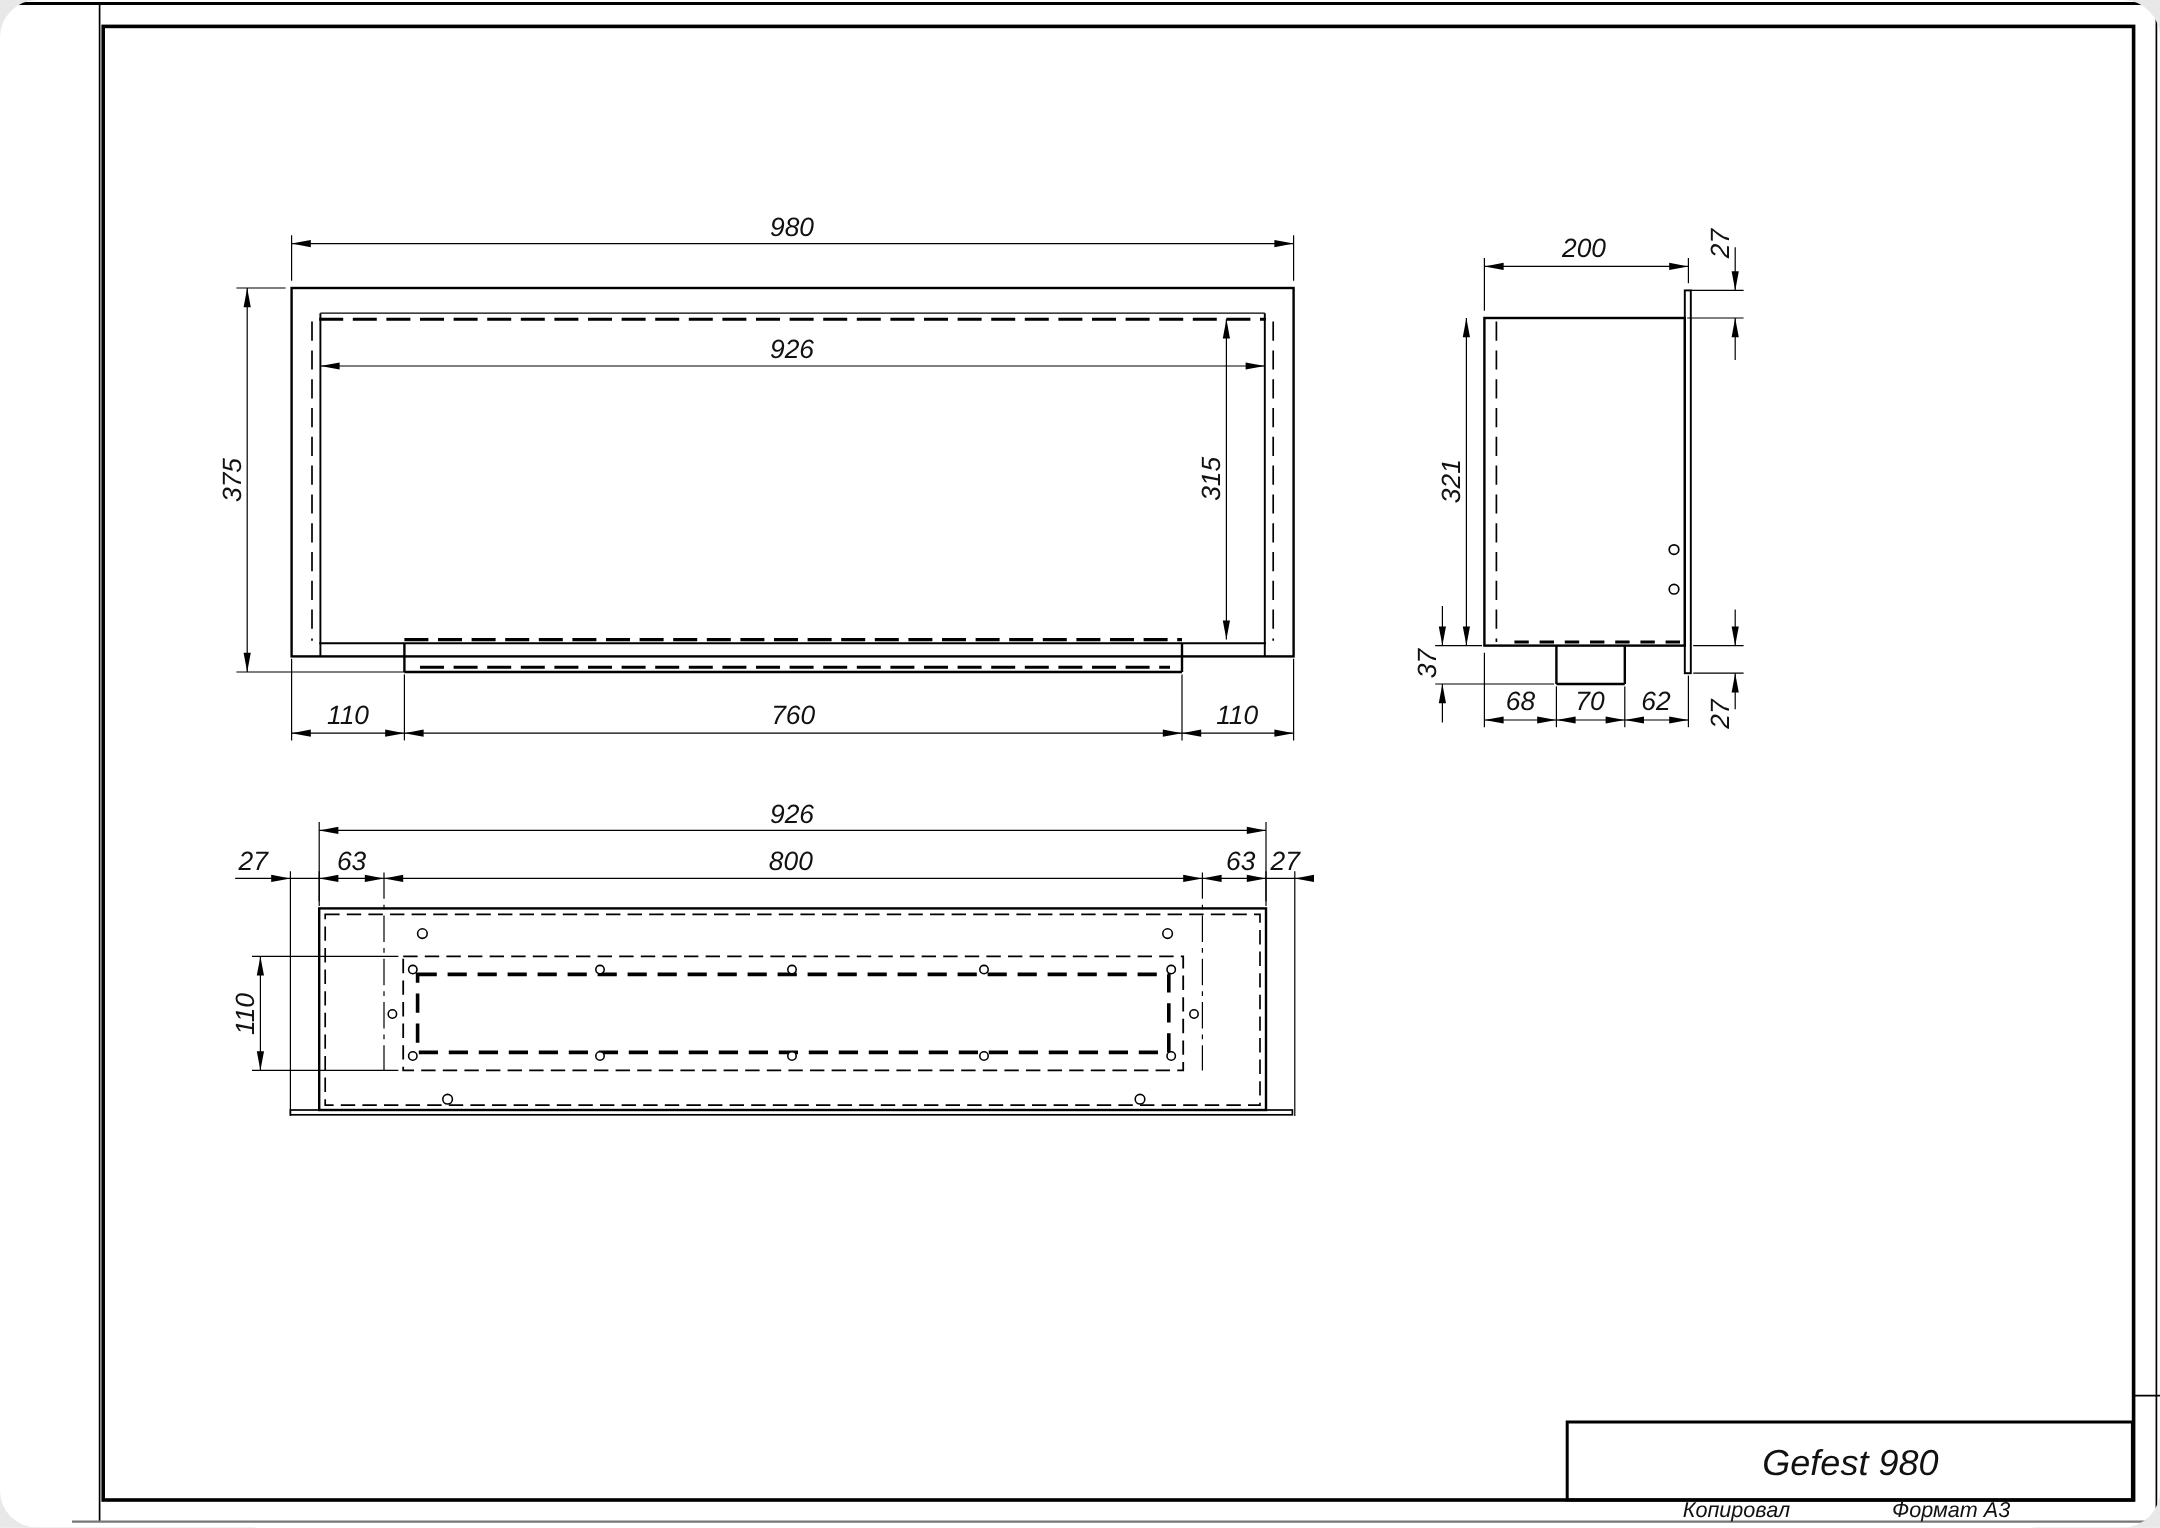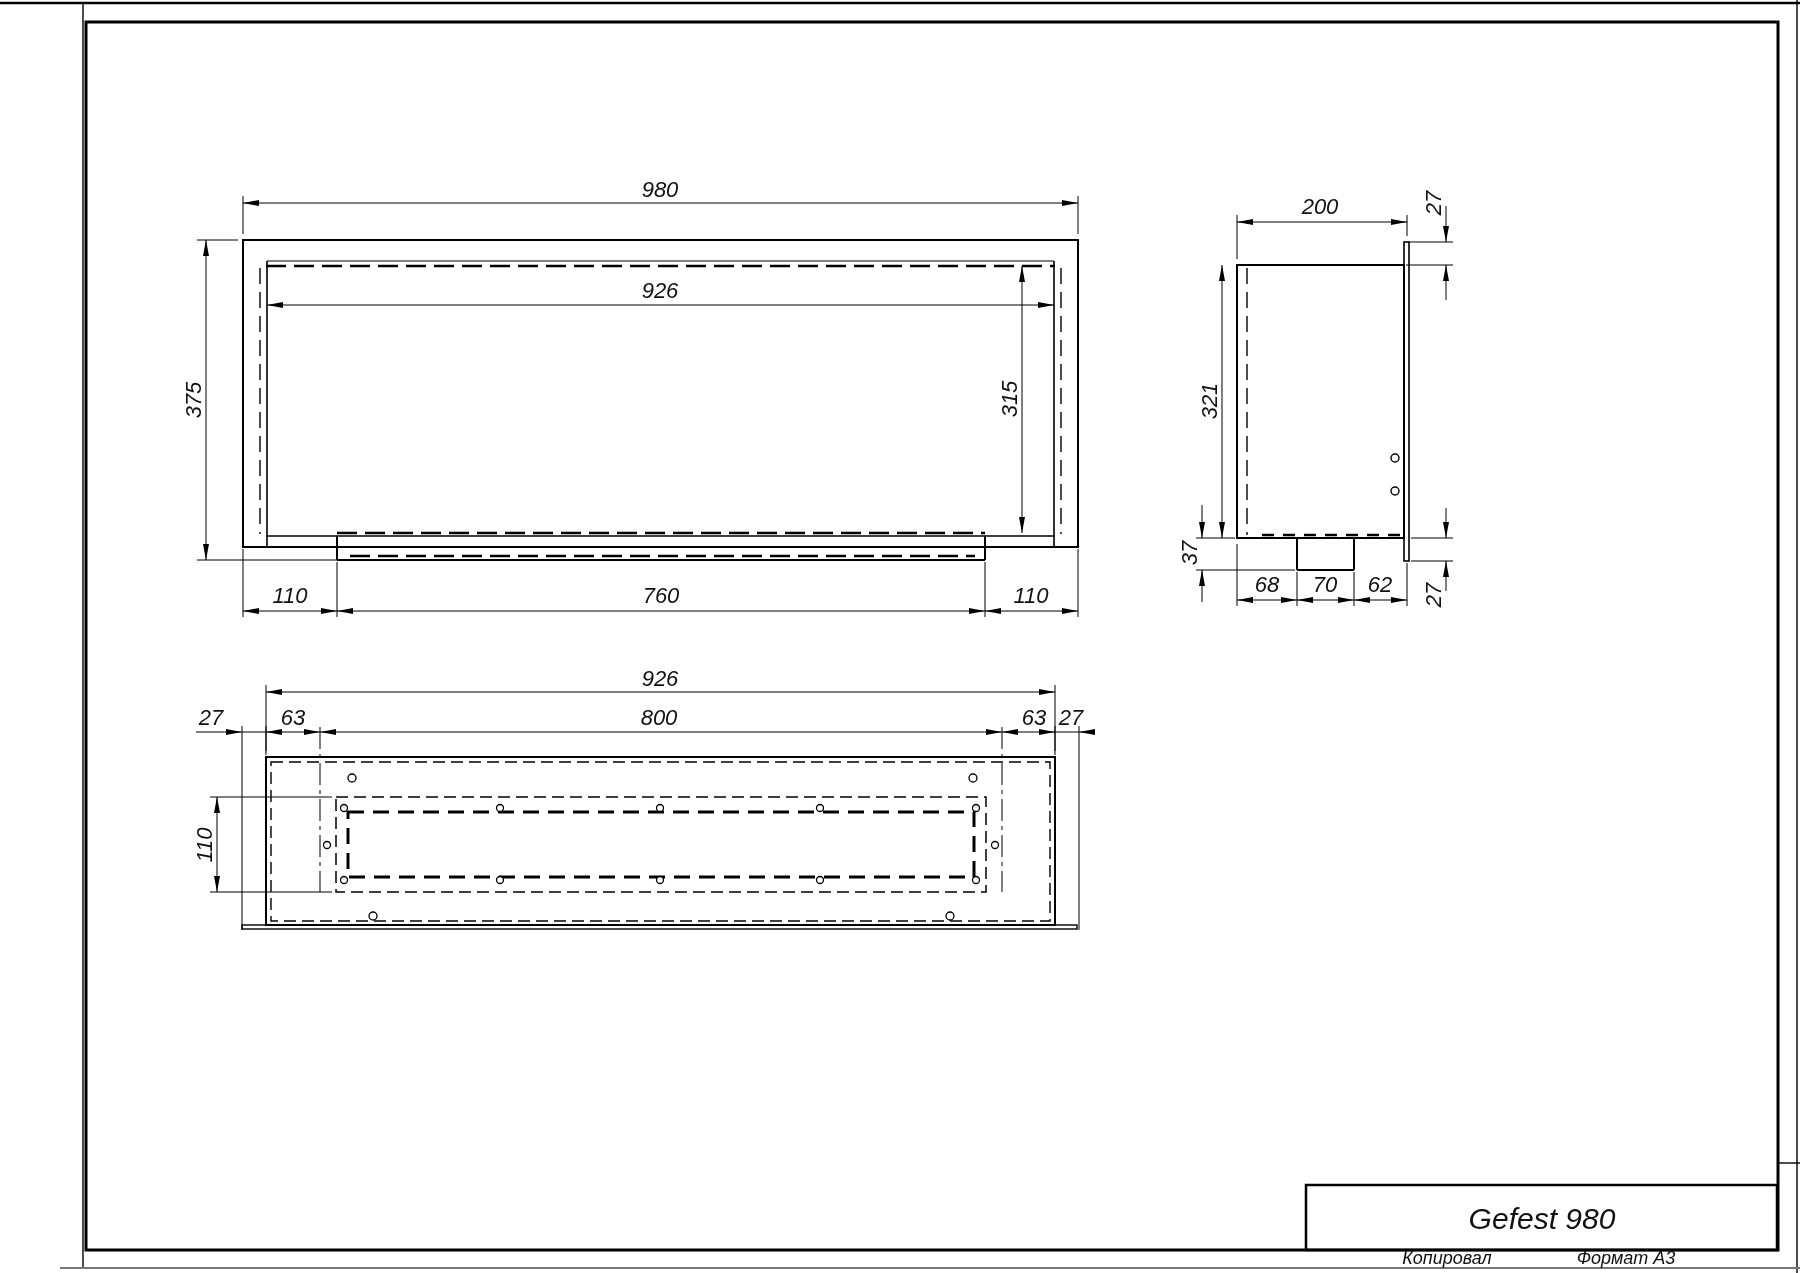--- a/index.html
+++ b/index.html
@@ -2,20 +2,21 @@
 <html><head>
 <meta charset="utf-8">
 <style>
   html,body{margin:0;padding:0;background:#e8e8e8;}
   #sheet{
     position:relative;
     width:1800px;height:1273px;
     background:#ffffff;
     font-family:"Liberation Sans", sans-serif;
     overflow:hidden;
+    border-radius:31px;
   }
   svg text{
     font-family:"Liberation Sans", sans-serif;
     font-style:italic;
     fill:#111;
   }
 </style>
 </head>
 <body>
 

